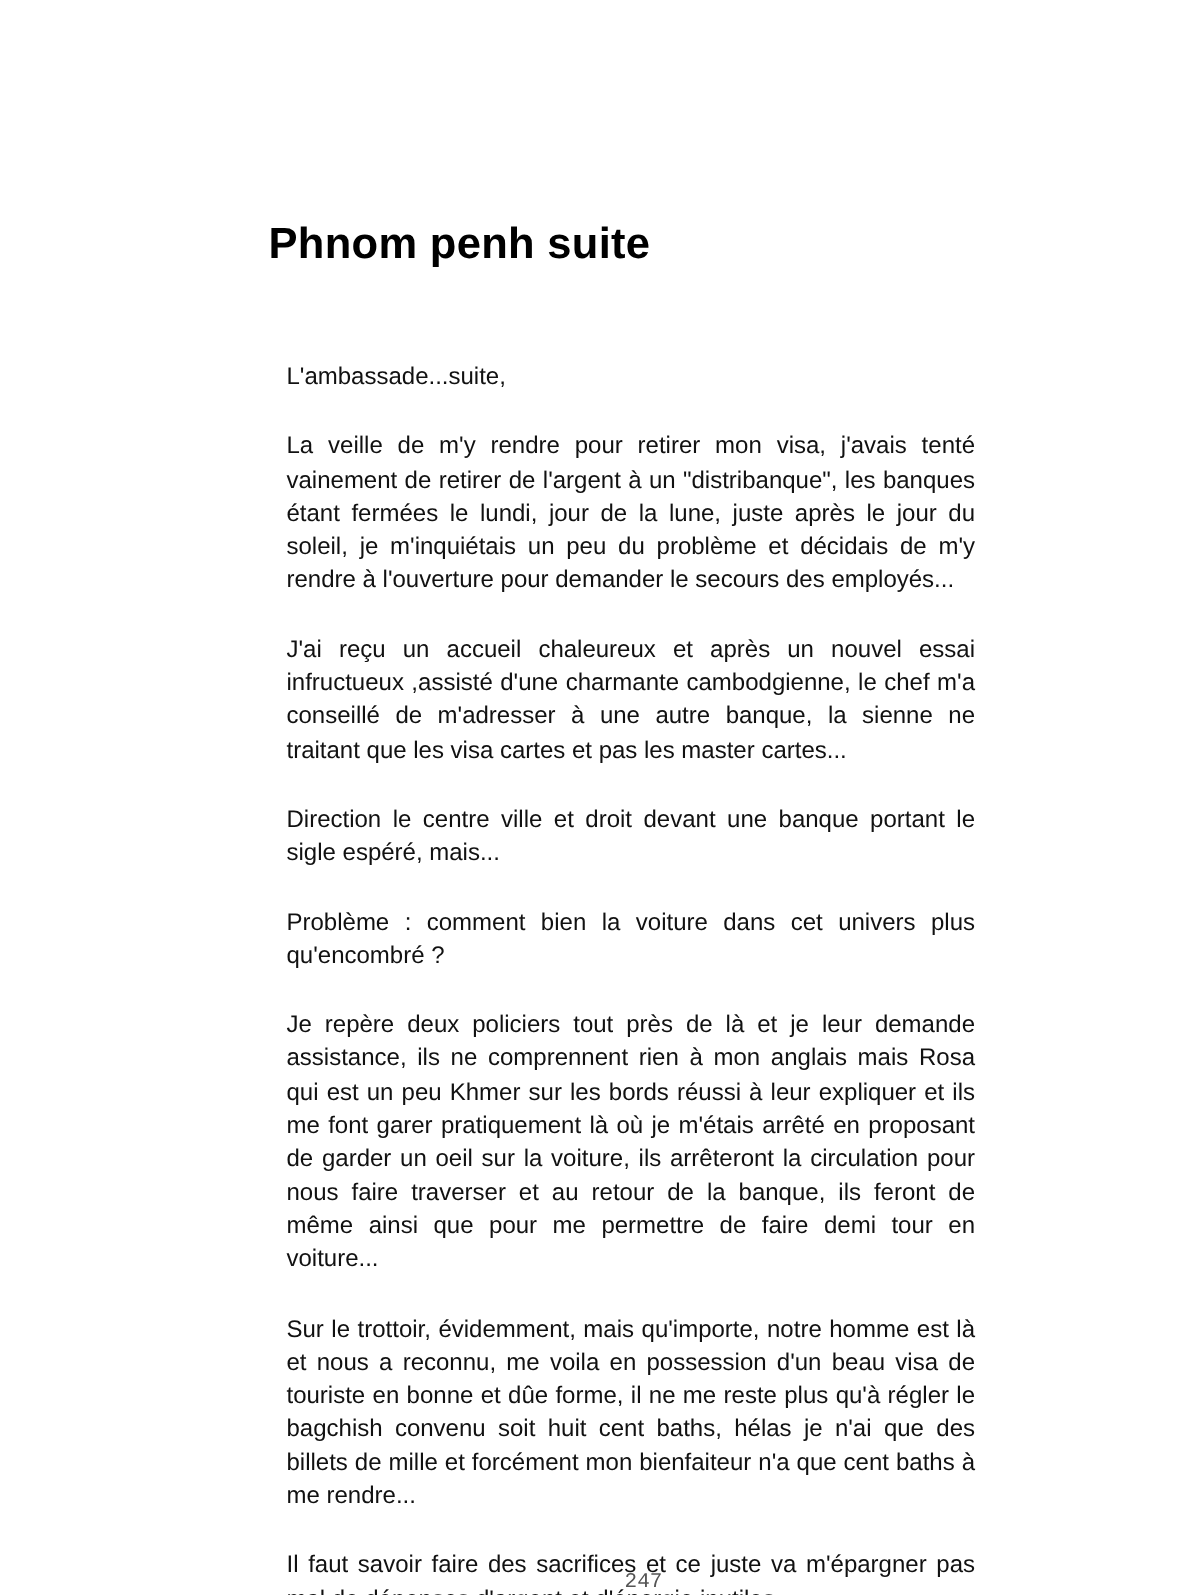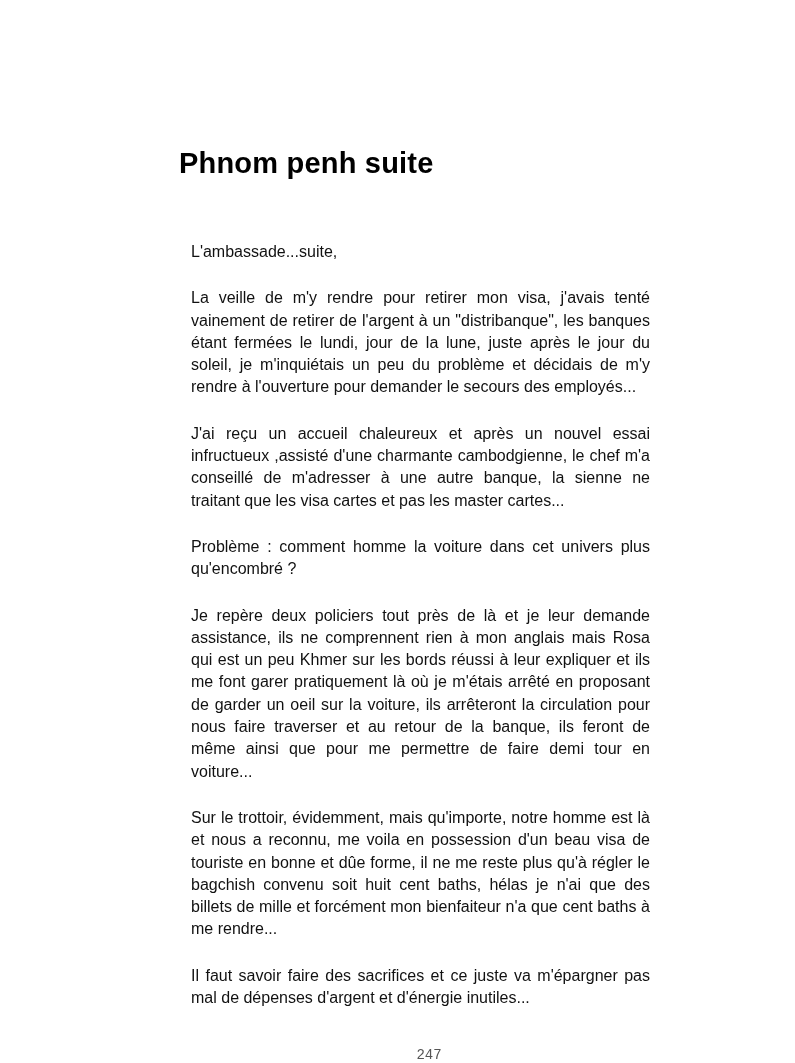--- a/index.html
+++ b/index.html
@@ -54,20 +54,21 @@
 </head>
 <body>
 
 <div class="page">
   <div class="content">
     <h1 class="doc-title">Phnom penh suite</h1>
     <div class="body-text">
       <p class="para">L'ambassade...suite,</p>
       <p class="para">La veille de m'y rendre pour retirer mon visa, j'avais tenté vainement de retirer de l'argent à un "distribanque", les banques étant fermées le lundi, jour de la lune, juste après le jour du soleil, je m'inquiétais un peu du problème et décidais de m'y rendre à l'ouverture pour demander le secours des employés...</p>
       <p class="para">J'ai reçu un accueil chaleureux et après un nouvel essai infructueux ,assisté d'une charmante cambodgienne, le chef m'a conseillé de m'adresser à une autre banque, la sienne ne traitant que les visa cartes et pas les master cartes...</p>
-      <p class="para">Problème : comment homme la voiture dans cet univers plus qu'encombré ?</p>
+      <p class="para">Direction le centre ville et droit devant une banque portant le sigle espéré, mais...</p>
+      <p class="para">Problème : comment bien la voiture dans cet univers plus qu'encombré ?</p>
       <p class="para">Je repère deux policiers tout près de là et je leur demande assistance, ils ne comprennent rien à mon anglais mais Rosa qui est un peu Khmer sur les bords réussi à leur expliquer et ils me font garer pratiquement là où je m'étais arrêté en proposant de garder un oeil sur la voiture, ils arrêteront la circulation pour nous faire traverser et au retour de la banque, ils feront de même ainsi que pour me permettre de faire demi tour en voiture...</p>
       <p class="para">Sur le trottoir, évidemment, mais qu'importe, notre homme est là et nous a reconnu, me voila en possession d'un beau visa de touriste en bonne et dûe forme, il ne me reste plus qu'à régler le bagchish convenu soit huit cent baths, hélas je n'ai que des billets de mille et forcément mon bienfaiteur n'a que cent baths à me rendre...</p>
       <p class="para">Il faut savoir faire des sacrifices et ce juste va m'épargner pas mal de dépenses d'argent et d'énergie inutiles...</p>
     </div>
   </div>
   <div class="page-number">247</div>
 </div>
 
 </body></html>

